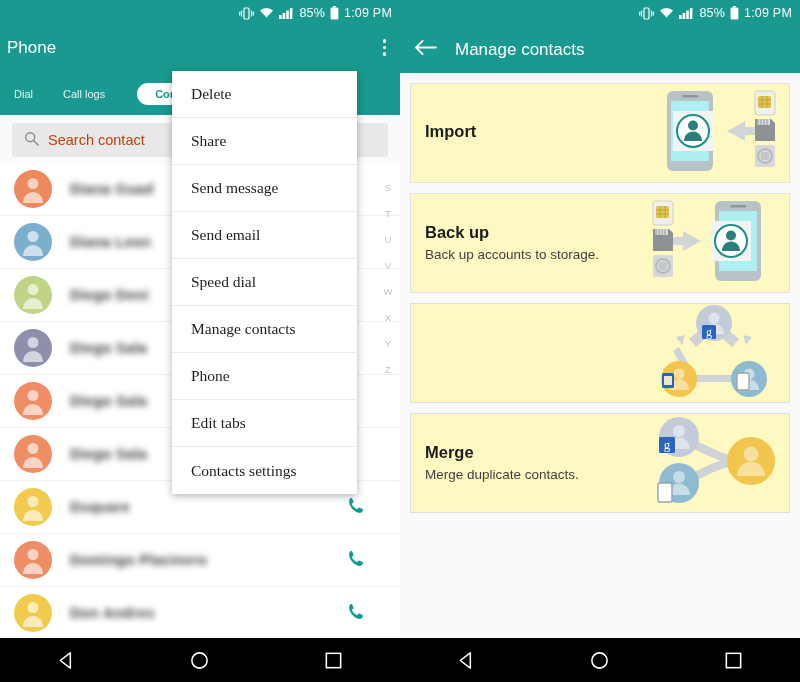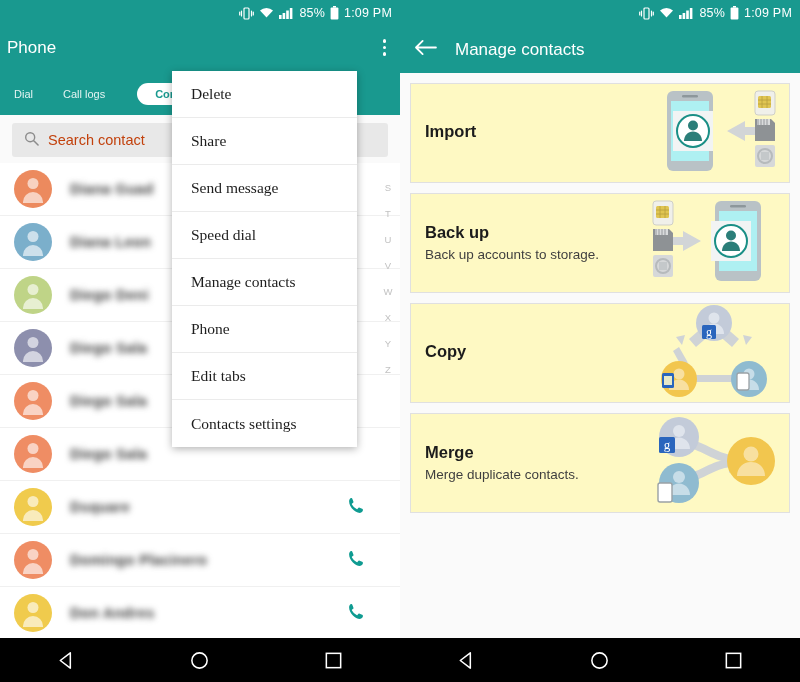--- a/index.html
+++ b/index.html
@@ -274,20 +274,21 @@
         <span>X</span>
         <span>Y</span>
         <span>Z</span>
       </div>
     </div>
 
     <div class="menu">
       <div class="menu-item">Delete</div>
       <div class="menu-item">Share</div>
       <div class="menu-item">Send message</div>
+      <div class="menu-item">Send email</div>
       <div class="menu-item">Speed dial</div>
       <div class="menu-item">Manage contacts</div>
       <div class="menu-item">Phone</div>
       <div class="menu-item">Edit tabs</div>
       <div class="menu-item">Contacts settings</div>
     </div>
 
     <div class="navbar">
       <div class="nav-btn">
         <svg width="21" height="21" viewBox="0 0 22 22">
@@ -400,21 +401,20 @@
             <path d="M7 38v6M10 38v6M13 38v6M16 38v6" stroke="#8e9295" stroke-width=".9"></path>
             <rect x="4" y="64" width="20" height="22" rx="2" fill="#d6d8d9"></rect>
             <circle cx="14" cy="75" r="7" fill="none" stroke="#b6babc" stroke-width="2"></circle>
             <rect x="10" y="71" width="8" height="8" fill="#c4c8ca"></rect>
           </svg>
         </div>
       </div>
 
       <div class="card">
         <div class="card-text">
-          <div class="card-title">Copy</div>
         </div>
         <div class="card-art">
           <svg width="130" height="100" viewBox="0 0 130 100">
             <path d="M38 60 30 46l-6 4 10 18 6-3Z" fill="#cfd3d6"></path>
             <path d="M56 24 40 38l7 8 16-14Z" fill="#cfd3d6"></path>
             <path d="M36 34l-9 2 6 8Z" fill="#cfd3d6"></path>
             <path d="M74 24 90 38l-7 8-16-14Z" fill="#cfd3d6"></path>
             <path d="M94 34l9 2-6 8Z" fill="#cfd3d6"></path>
             <path d="M45 74h40v7H45Z" fill="#cfd3d6"></path>
             <path d="M44 70v15l-10-7.5Z" fill="#cfd3d6"></path>

